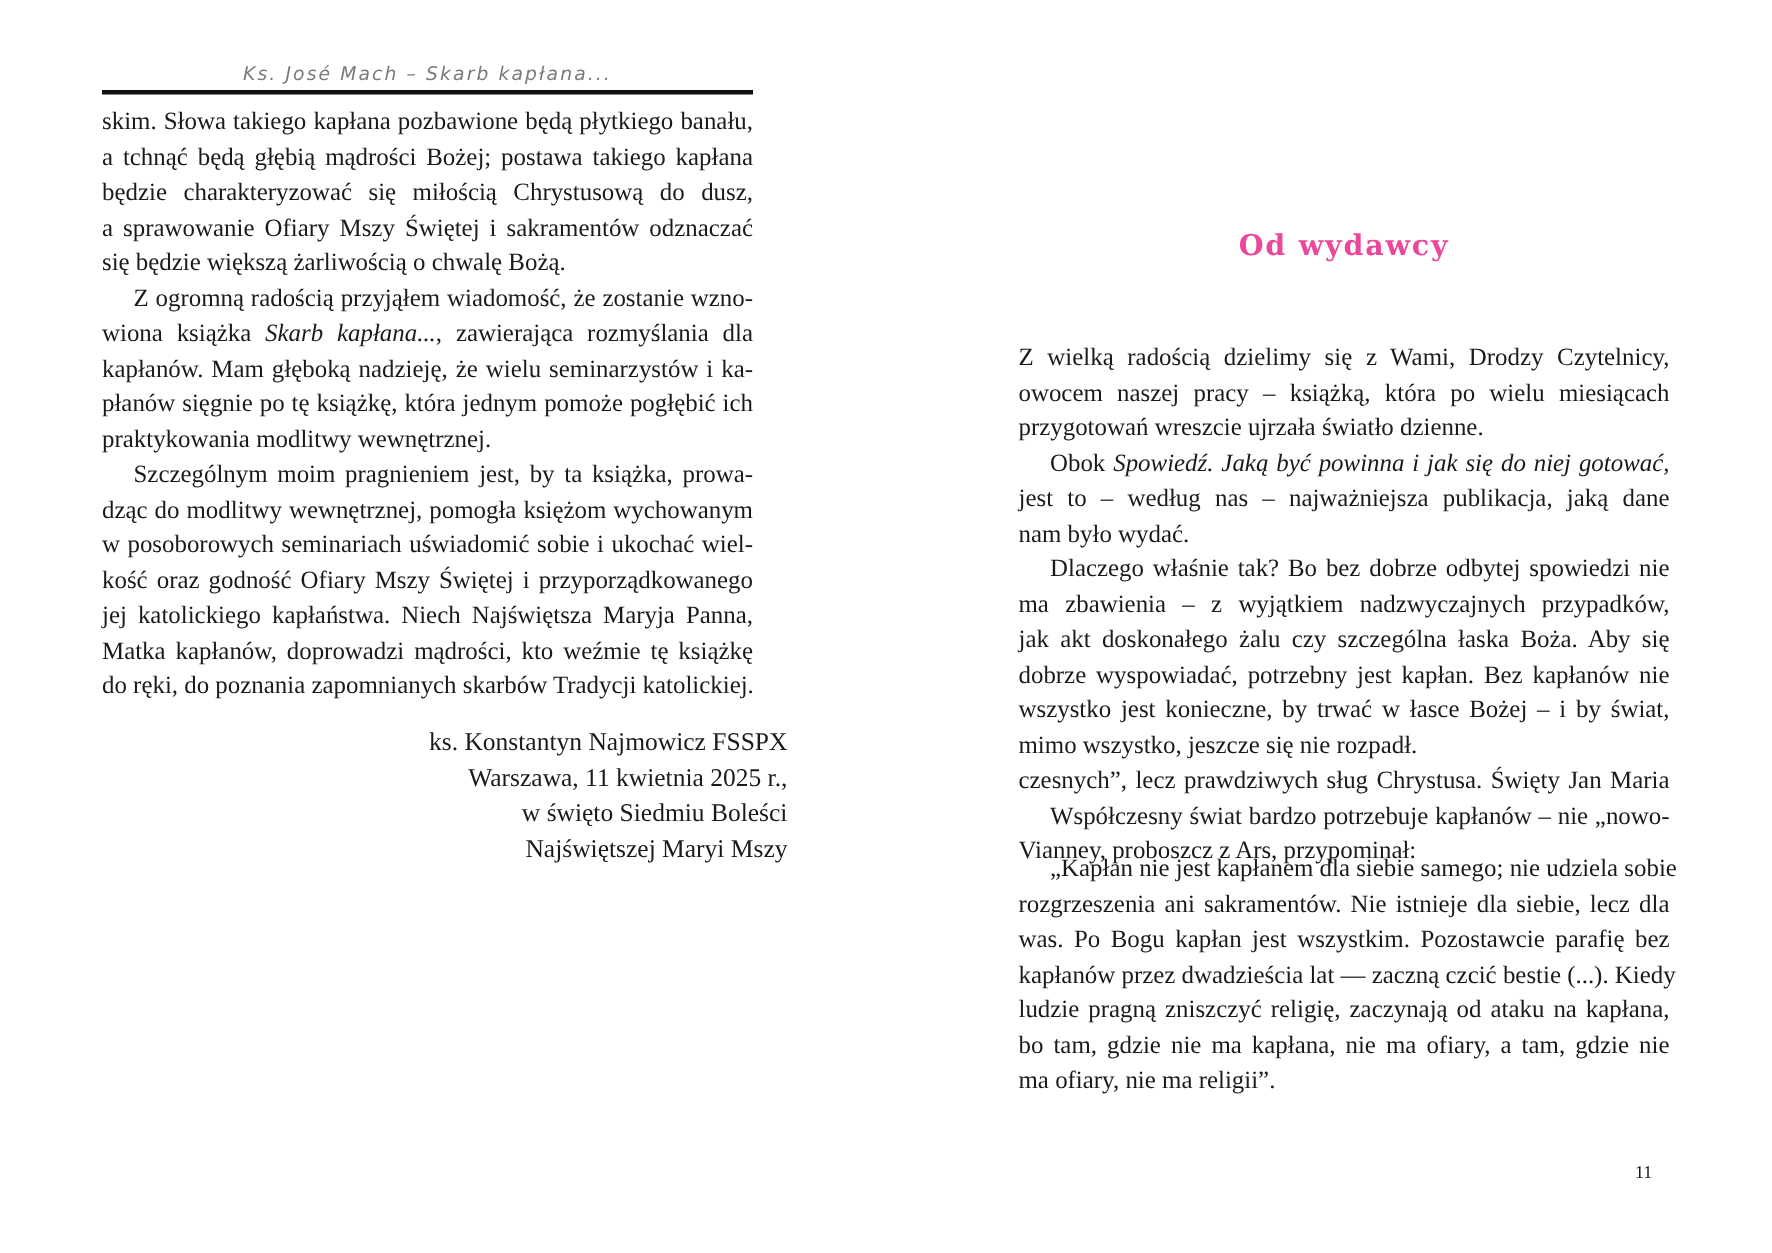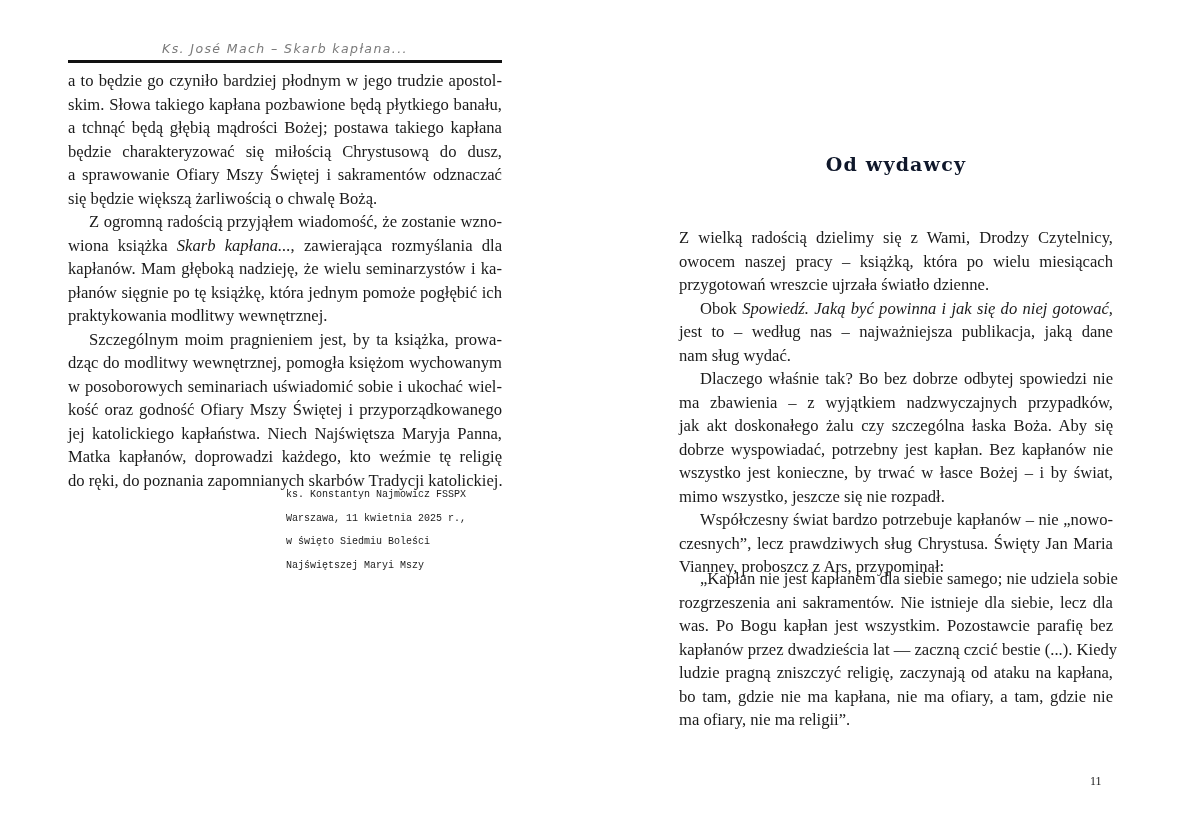--- a/index.html
+++ b/index.html
@@ -16,62 +16,61 @@
 
   .col { position: absolute; font-family: "Liberation Serif", serif; font-size: 16.6px;
          line-height: 23.5px; text-align: justify; }
   .col-left { left: 68px; width: 434px; top: 69px; }
   .col-right { left: 89px; width: 434px; }
   .col p { margin: 0; }
   .col .line { display: block; text-align-last: justify; white-space: nowrap; }
   .col .line.last { text-align-last: left; }
   .col .indent { text-indent: 21px; }
 
-  .signature { position: absolute; left: 286px; top: 483px; font-family: Liberation Mono, monospace;
-        font-size: 10px; line-height: 23.5px; }
+  .signature { position: absolute; left: 286px; top: 483px; font-family: Liberation Serif, serif;
+        font-size: 17px; line-height: 23.5px; text-align: right; }
   .signature div { white-space: nowrap; }
 
   .section-title { position: absolute; left: 89px; width: 434px; top: 153px; text-align: center;
-        font-family: "DejaVu Serif", serif; font-weight: bold; font-size: 19px; letter-spacing: 1.2px; color: #0f172a; }
+        font-family: "DejaVu Serif", serif; font-weight: bold; font-size: 19px; letter-spacing: 1.2px; color: #ec4899; }
 
   .col-right.intro { top: 226px; }
   .quote { position: absolute; left: 89px; width: 434px; top: 567px; }
 
   .page-number { position: absolute; left: 500px; top: 774px; font-family: "Liberation Serif", serif; font-size: 12px; }
   em { font-style: italic; }
 </style>
 </head>
 <body>
 
 <div class="page page-left">
   <div class="running-header">Ks. José Mach – Skarb kapłana...</div>
   <div class="header-rule"></div>
   <div class="col col-left" id="left-col">
       <p>
-        <span class="line"><span>a to będzie go czyniło bardziej płodnym w jego trudzie apostol-</span></span>
         <span class="line"><span>skim. Słowa takiego kapłana pozbawione będą płytkiego banału,</span></span>
         <span class="line"><span>a tchnąć będą głębią mądrości Bożej; postawa takiego kapłana</span></span>
         <span class="line"><span>będzie charakteryzować się miłością Chrystusową do dusz,</span></span>
         <span class="line"><span>a sprawowanie Ofiary Mszy Świętej i sakramentów odznaczać</span></span>
         <span class="line last"><span>się będzie większą żarliwością o chwalę Bożą.</span></span>
       </p>
       <p>
         <span class="line indent"><span>Z ogromną radością przyjąłem wiadomość, że zostanie wzno-</span></span>
         <span class="line"><span>wiona książka </span><em>Skarb kapłana...</em><span>, zawierająca rozmyślania dla</span></span>
         <span class="line"><span>kapłanów. Mam głęboką nadzieję, że wielu seminarzystów i ka-</span></span>
         <span class="line"><span>płanów sięgnie po tę książkę, która jednym pomoże pogłębić ich</span></span>
         <span class="line last"><span>praktykowania modlitwy wewnętrznej.</span></span>
       </p>
       <p>
         <span class="line indent"><span>Szczególnym moim pragnieniem jest, by ta książka, prowa-</span></span>
         <span class="line"><span>dząc do modlitwy wewnętrznej, pomogła księżom wychowanym</span></span>
         <span class="line"><span>w posoborowych seminariach uświadomić sobie i ukochać wiel-</span></span>
         <span class="line"><span>kość oraz godność Ofiary Mszy Świętej i przyporządkowanego</span></span>
         <span class="line"><span>jej katolickiego kapłaństwa. Niech Najświętsza Maryja Panna,</span></span>
-        <span class="line"><span>Matka kapłanów, doprowadzi każdego,  kto weźmie tę religię</span></span>
+        <span class="line"><span>Matka kapłanów, doprowadzi mądrości,  kto weźmie tę książkę</span></span>
         <span class="line last"><span>do ręki, do poznania zapomnianych skarbów Tradycji katolickiej.</span></span>
       </p>
     </div>
   <div class="signature" id="signature">
       <div>ks. Konstantyn Najmowicz FSSPX</div>
       <div>Warszawa, 11 kwietnia 2025 r.,</div>
       <div>w święto Siedmiu Boleści</div>
       <div>Najświętszej Maryi Mszy</div>
     </div>
 </div>
@@ -80,33 +79,33 @@
   <div class="section-title">Od wydawcy</div>
   <div class="col col-right intro" id="right-col">
       <p>
         <span class="line"><span>Z wielką radością dzielimy się z Wami, Drodzy Czytelnicy,</span></span>
         <span class="line"><span>owocem naszej pracy – książką, która po wielu miesiącach</span></span>
         <span class="line last"><span>przygotowań wreszcie ujrzała światło dzienne.</span></span>
       </p>
       <p>
         <span class="line indent"><span>Obok </span><em>Spowiedź. Jaką być powinna i jak się do niej gotować,</em></span>
         <span class="line"><span>jest to – według nas – najważniejsza publikacja, jaką dane</span></span>
-        <span class="line last"><span>nam sług wydać.</span></span>
+        <span class="line last"><span>nam było wydać.</span></span>
       </p>
       <p>
         <span class="line indent"><span>Dlaczego właśnie tak? Bo bez dobrze odbytej spowiedzi nie</span></span>
         <span class="line"><span>ma zbawienia – z wyjątkiem nadzwyczajnych przypadków,</span></span>
         <span class="line"><span>jak akt doskonałego żalu czy szczególna łaska Boża. Aby się</span></span>
         <span class="line"><span>dobrze wyspowiadać, potrzebny jest kapłan. Bez kapłanów nie</span></span>
         <span class="line"><span>wszystko jest konieczne, by trwać w łasce Bożej – i by świat,</span></span>
         <span class="line last"><span>mimo wszystko, jeszcze się nie rozpadł.</span></span>
       </p>
       <p>
+        <span class="line"><span>czesnych”, lecz prawdziwych sług Chrystusa. Święty Jan Maria</span></span>
         <span class="line indent"><span>Współczesny świat bardzo potrzebuje kapłanów – nie „nowo-</span></span>
-        <span class="line"><span>czesnych”, lecz prawdziwych sług Chrystusa. Święty Jan Maria</span></span>
         <span class="line last"><span>Vianney, proboszcz z Ars, przypominał:</span></span>
       </p>
     </div>
   <div class="col quote" id="quote">
       <span class="line indent">„Kapłan nie jest kapłanem dla siebie samego; nie udziela sobie</span>
       <span class="line">rozgrzeszenia ani sakramentów. Nie istnieje dla siebie, lecz dla</span>
       <span class="line">was. Po Bogu kapłan jest wszystkim. Pozostawcie parafię bez</span>
       <span class="line">kapłanów przez dwadzieścia lat — zaczną czcić bestie (...). Kiedy</span>
       <span class="line">ludzie pragną zniszczyć religię, zaczynają od ataku na kapłana,</span>
       <span class="line">bo tam, gdzie nie ma kapłana, nie ma ofiary, a tam, gdzie nie</span>

